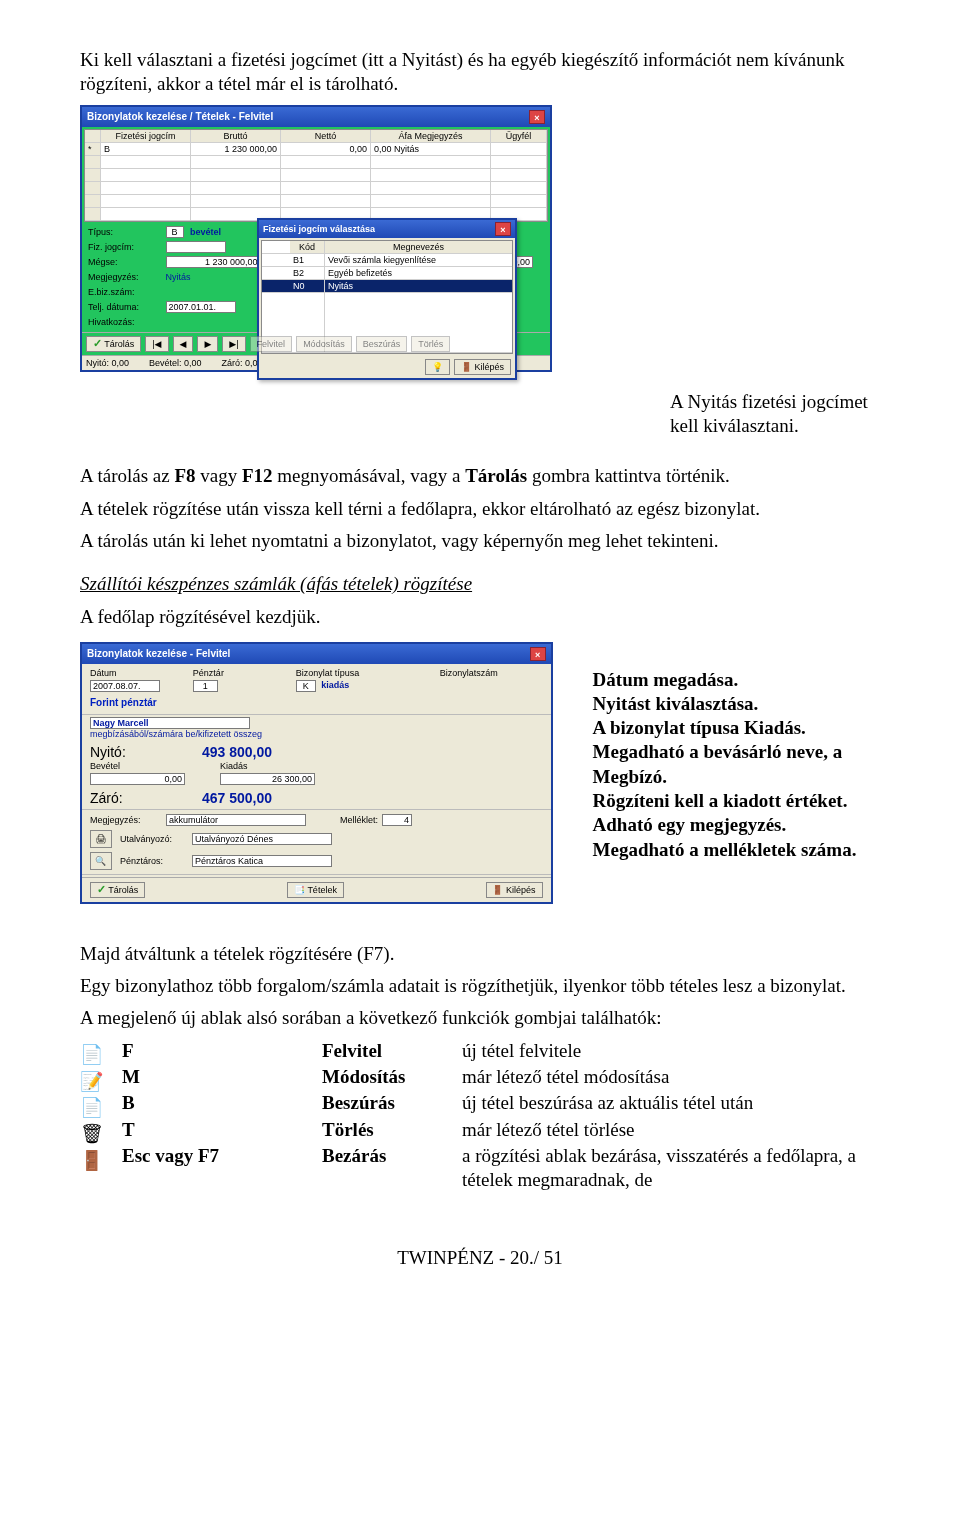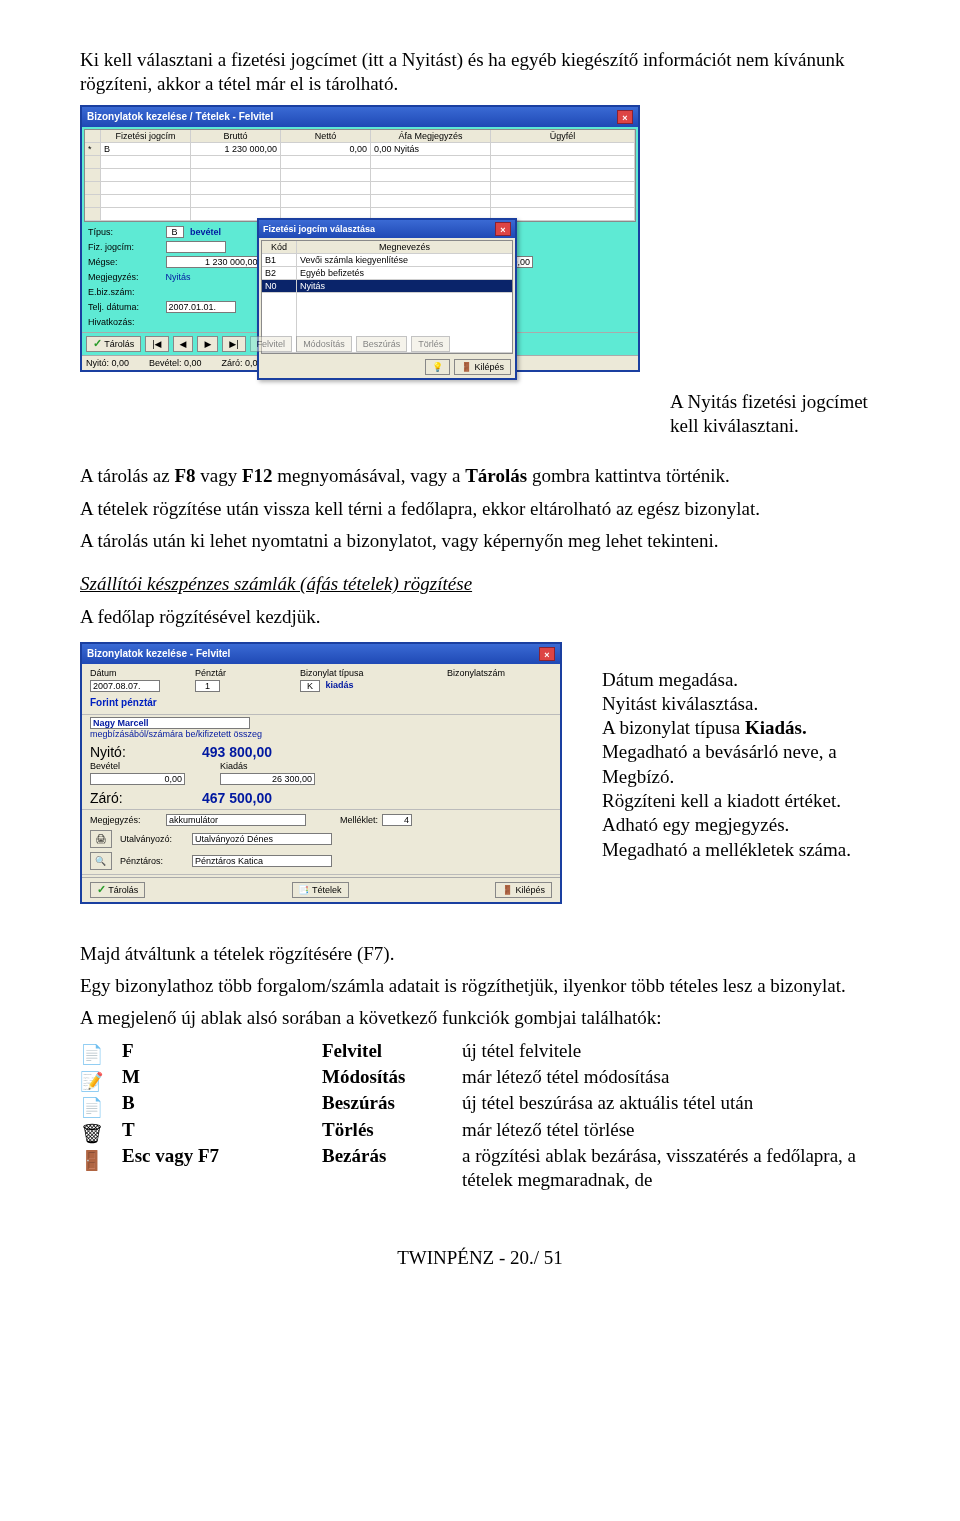--- a/index.html
+++ b/index.html
@@ -40,26 +40,26 @@
   .fn-key { width: 200px; font-weight: bold; }
   .fn-name { width: 140px; font-weight: bold; }
   .icon { display: inline-block; width: 18px; height: 18px; vertical-align: middle; }
   .footer { text-align: center; margin-top: 52px; font-size: 19px; }
   .screenshot {
     display: block;
     margin: 4px 0 4px 0;
   }
   
   .shot1 {
-    width: 560px;
+    width: 472px;
     border: 2px solid #1a3fa0;
     font-family: Tahoma, Arial, sans-serif;
     font-size: 9px;
     color: #000;
-    background: #5eead4;
+    background: #22c55e;
   }
   .titlebar {
     background: linear-gradient(#3a6ad4,#1f49b5);
     color: #fff;
     font-weight: bold;
     font-size: 10px;
     padding: 3px 5px;
     display: flex;
     align-items: center;
     justify-content: space-between;
@@ -112,21 +112,21 @@
     left: 175px;
     top: -6px;
     width: 260px;
     border: 2px solid #1a3fa0;
     background: #ece9d8;
     box-shadow: 2px 2px 4px rgba(0,0,0,0.3);
   }
   .popup .titlebar { font-size: 9px; padding: 2px 4px; }
   .popup-grid { background:#fff; margin:2px; border:1px solid #8a8a8a; font-size:9px;}
   .popup-grid .prow { display:flex; border-bottom:1px solid #cfcfcf;}
-  .popup-grid .pk { width:35px; padding:1px 3px; border-right:1px solid #cfcfcf;}
+  .popup-grid .pk { width:35px; padding:1px 3px; border-right:1px solid #cfcfcf;margin-left:28px;}
   .popup-grid .pn { flex:1; padding:1px 3px;}
   .popup-grid .hd div { background:#ece9d8; text-align:center;}
   .popup-grid .sel { background:#0a246a; color:#fff; }
   .popup-foot { padding:3px 4px; display:flex; justify-content:flex-end; gap:4px;}
   .btn {
     display:inline-flex; align-items:center; gap:2px;
     background:#ece9d8; border:1px solid #888;
     padding:1px 6px; font-size:9px; height:16px;
   }
   .toolbar { padding:3px 4px; display:flex; gap:4px; align-items:center; border-top:1px solid #aaa;}
@@ -408,21 +408,21 @@
   <div class="toolbar">
     <span class="btn">
           <span class="greenchk">✓</span> 
           <span>Tárolás</span>
         </span>
     <span class="btn">📑 <span>Tételek</span></span>
     <span class="btn">🚪 <span>Kilépés</span></span>
   </div>
 </div>
 
-<div class="callout2" style="margin-left:15px;">
+<div class="callout2" style="margin-left:15px;font-weight:bold;">
   <span>Dátum megadása.</span><br>
   <span>Nyitást kiválasztása.</span><br>
   <span>A bizonylat típusa </span><b>Kiadás.</b><br>
   <span>Megadható a bevásárló neve, a Megbízó.</span><br>
   <span>Rögzíteni kell a kiadott értéket.</span><br>
   <span>Adható egy megjegyzés.</span><br>
   <span>Megadható a mellékletek száma.</span>
 </div>
 </div>
 

